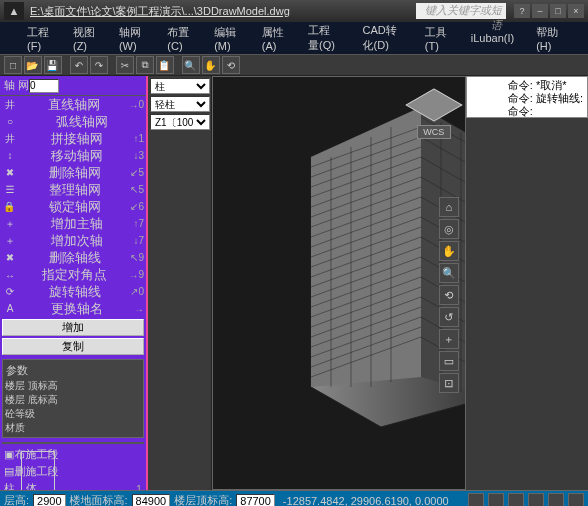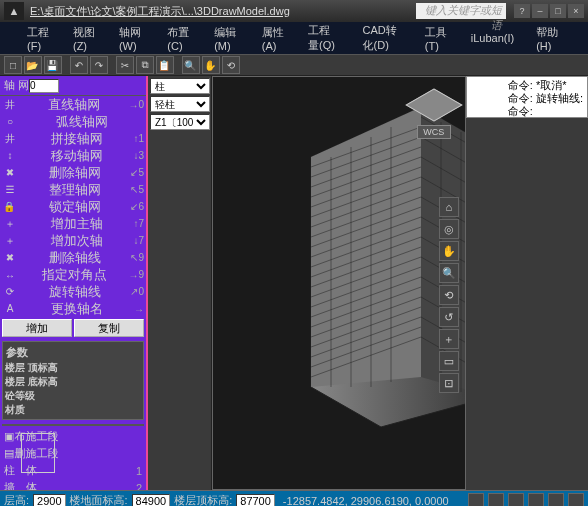--- a/index.html
+++ b/index.html
@@ -21,23 +21,23 @@
 .workspace { display: flex; height: 414px; }
 
 .left-panel { width: 148px; background: #6d28d9; border-right: 2px solid #ec4899; display: flex; flex-direction: column; overflow: hidden; }
 .axis-header { display: flex; align-items: center; padding: 2px 4px; border-bottom: 1px solid #555; }
 .axis-header input { width: 30px; height: 14px; background: #fff; border: 1px inset #888; color: #000; font-size: 10px; }
 .axis-tools { display: flex; flex-direction: column; }
 .axis-tool { display: flex; align-items: center; padding: 1px 2px; height: 17px; }
 .axis-tool .aico { width: 16px; height: 14px; margin-right: 2px; display: inline-flex; align-items: center; justify-content: center; font-size: 10px; }
 .axis-tool .alabel { flex: 1; font-size: 13px; text-align: center; }
 .axis-tool .akey { font-size: 10px; color: #aaa; }
-.btn-row { display: flex; gap: 2px; padding: 2px; }
+.btn-row { display: flex; gap: 2px; padding: 2px; flex-direction: column; }
 .btn-row button { flex: 1; height: 18px; background: #ddd; border: 1px outset #fff; color: #000; font-size: 11px; }
-.params { border: 1px solid #666; margin: 2px; padding: 2px; background: #444; font-weight: bold; }
+.params { border: 1px solid #666; margin: 2px; padding: 2px; background: #444; }
 .params .phead { font-size: 11px; color: #ccc; padding: 1px; }
 .preview { height: 56px; background: #111; margin: 2px; border: 1px solid #555; position: relative; }
 .preview .rect { position: absolute; left: 18px; top: 8px; width: 34px; height: 40px; border: 1px solid #ccc; }
 
 .cat-list { display: flex; flex-direction: column; }
 .cat-item { display: flex; align-items: center; padding: 1px 4px; height: 17px; }
 .cat-item .clabel { flex: 1; }
 .cat-item .ckey { color: #aaa; }
 
 .mid-col { width: 64px; background: #3a3a3a; border-right: 1px solid #222; display: flex; flex-direction: column; padding: 2px; gap: 2px; }

